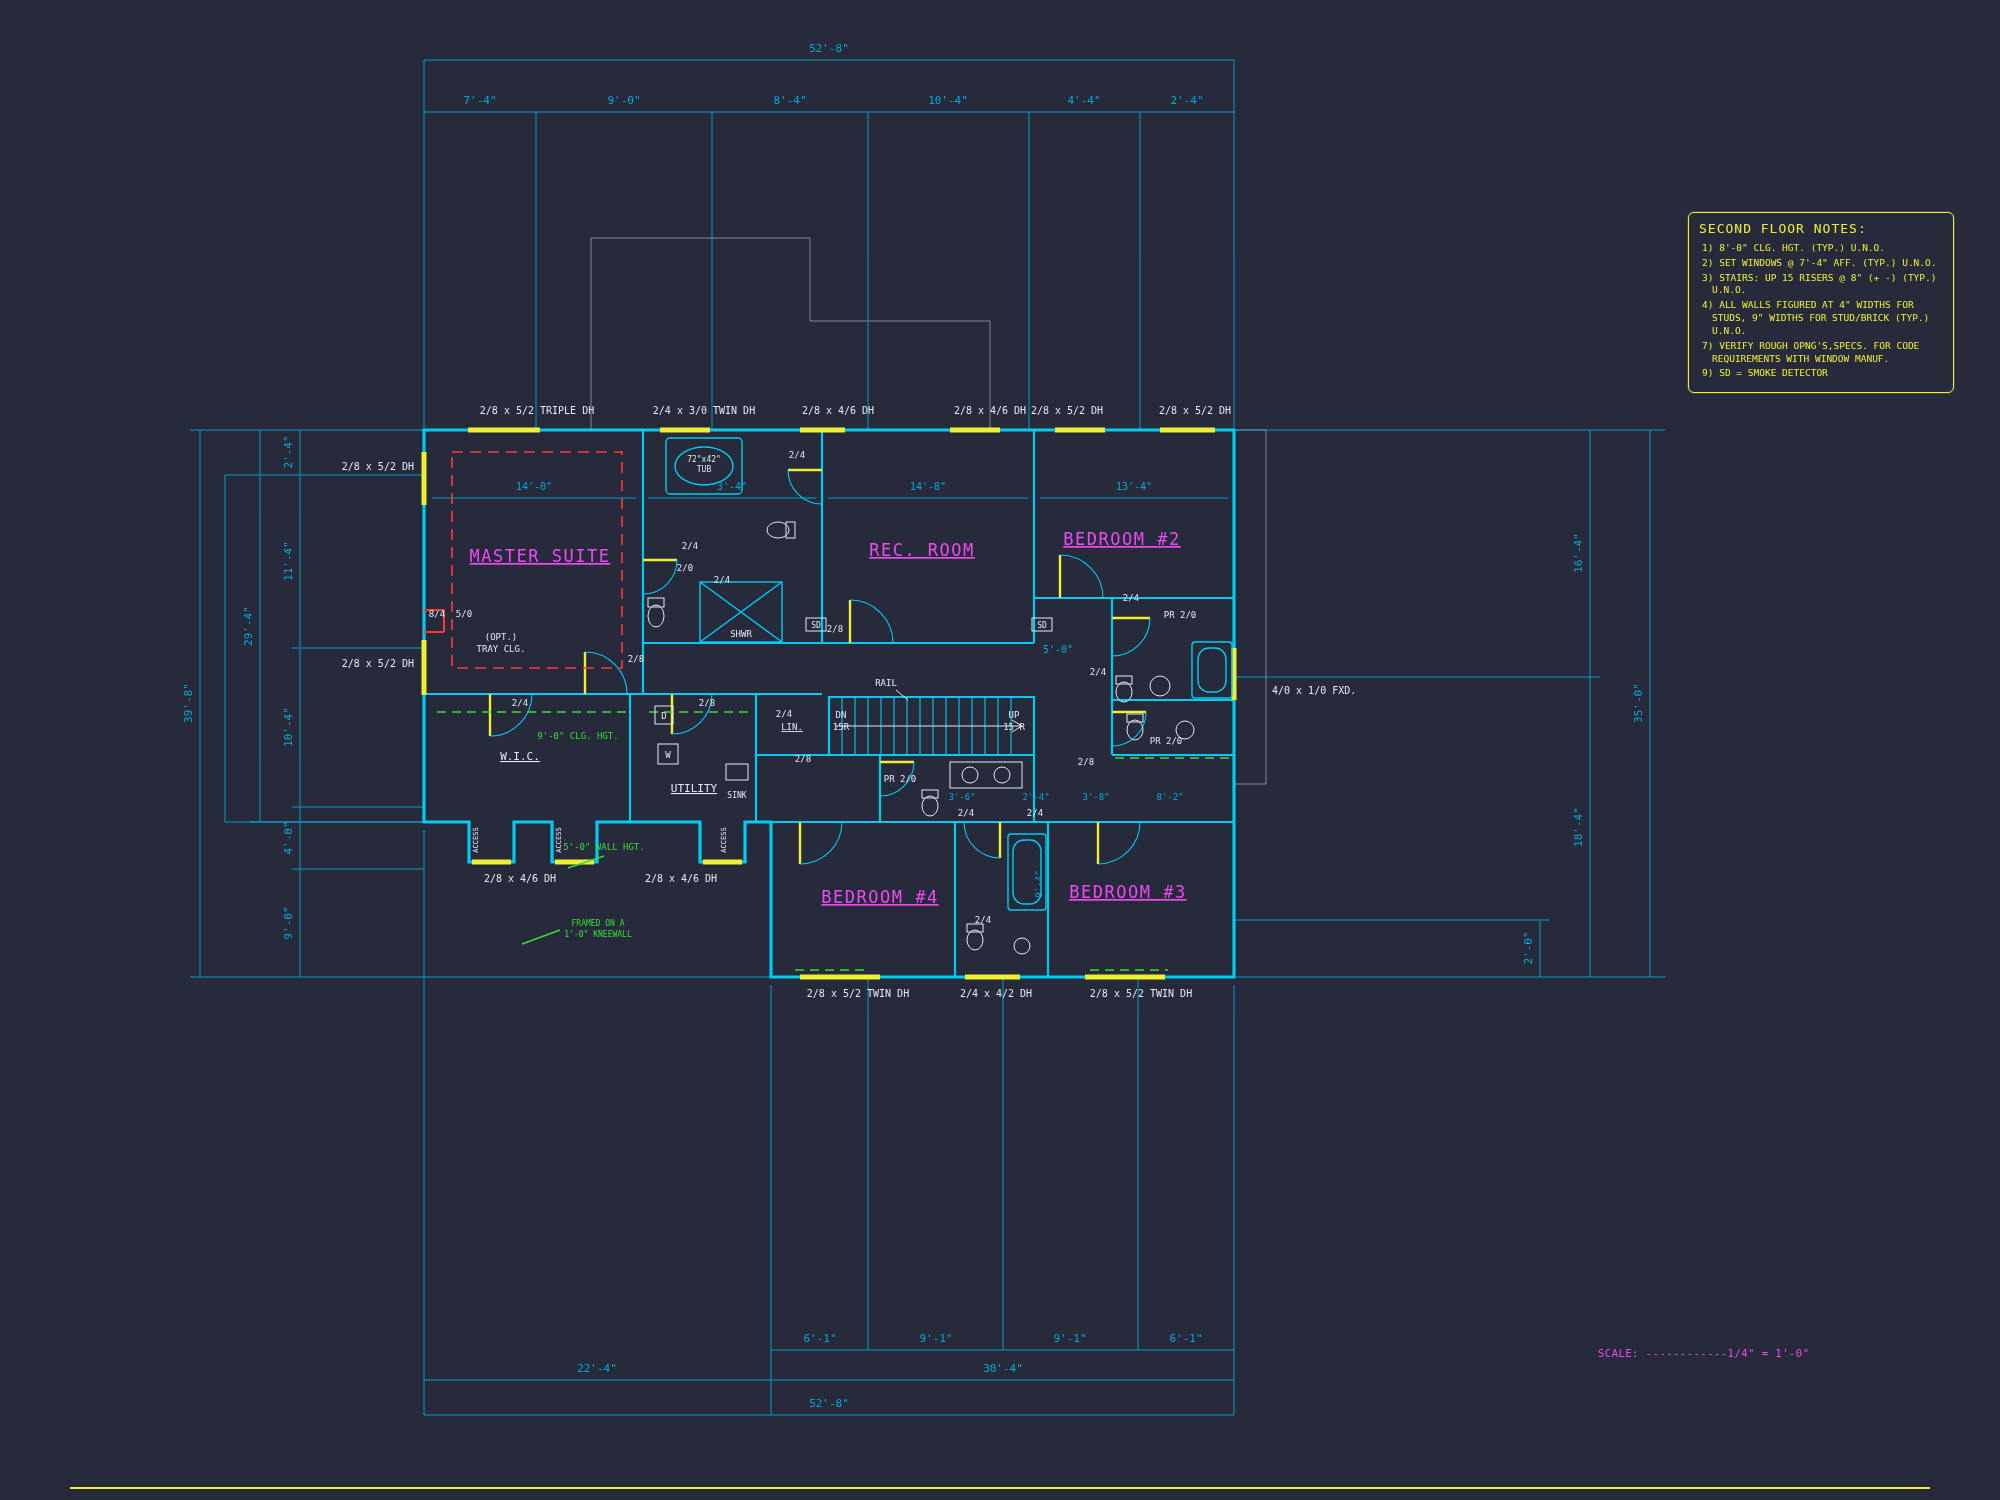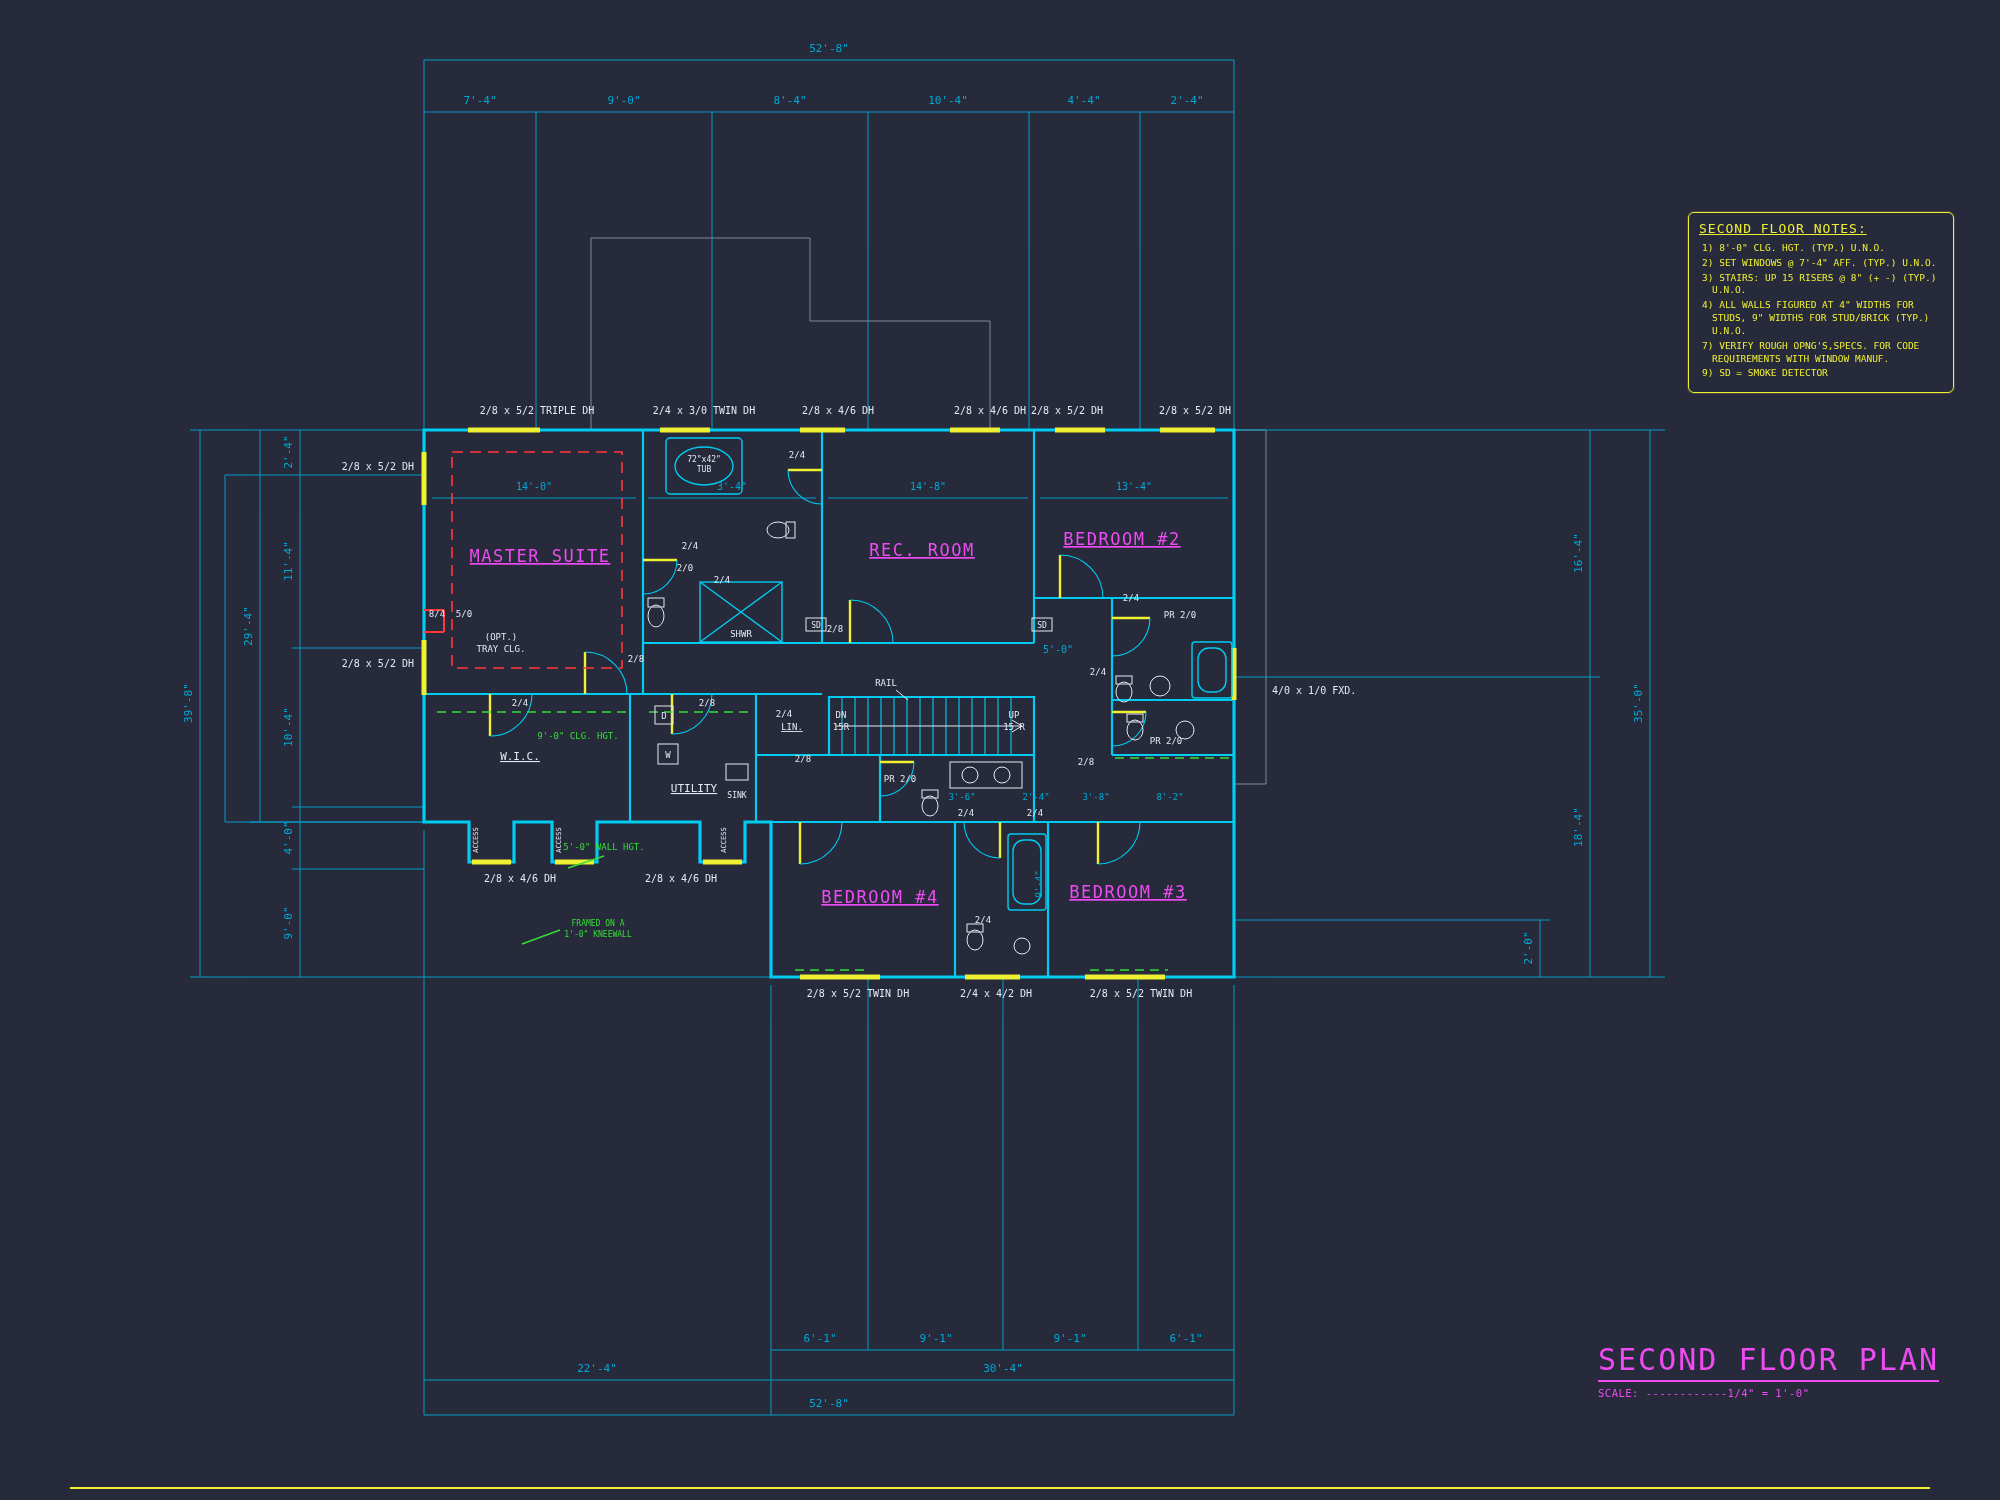--- a/index.html
+++ b/index.html
@@ -12,21 +12,21 @@
   .grayline{stroke:var(--gray);stroke-width:1;fill:none;opacity:.8;}
   .win{stroke:var(--yellow);stroke-width:5;}
   .greendash{stroke:var(--green);stroke-width:1.4;stroke-dasharray:9 6;fill:none;}
   .reddash{stroke:var(--red);stroke-width:1.6;stroke-dasharray:11 7;fill:none;}
   .fixture{stroke:var(--wall);stroke-width:1.4;fill:none;}
   .fixwhite{stroke:var(--white);stroke-width:1;fill:none;}
   .door{stroke:var(--wall);stroke-width:1.1;fill:none;}
   .leaf{stroke:var(--yellow);stroke-width:2.4;}
   .notes-box{position:absolute;left:1688px;top:212px;width:244px;border:1.5px solid var(--yellow);
              border-radius:6px;padding:8px 10px 10px 10px;color:var(--yellow);box-shadow:0 0 0 1px rgba(245,245,51,.15);}
-  .notes-heading{font-size:13px;text-decoration:underline;letter-spacing:1px;margin-bottom:6px;}
+  .notes-heading{font-size:13px;letter-spacing:1px;margin-bottom:6px;}
   .note{font-size:9.5px;line-height:1.35;padding-left:13px;text-indent:-10px;margin-bottom:2px;white-space:normal;}
   .title-block{position:absolute;left:1598px;top:1342px;width:340px;}
   .plan-title{color:var(--magenta);font-size:30px;letter-spacing:2px;border-bottom:2px solid var(--magenta);
               padding-bottom:3px;display:inline-block;white-space:nowrap;}
   .plan-scale{color:var(--magenta);font-size:10.5px;margin-top:5px;letter-spacing:.5px;}
   .bottom-rule{position:absolute;left:70px;top:1487px;width:1860px;height:2px;background:var(--yellow);}
 </style>
 </head>
 <body>
 
@@ -295,19 +295,18 @@
     <div class="note">1) 8'-0" CLG. HGT. (TYP.) U.N.O.</div>
     <div class="note">2) SET WINDOWS @ 7'-4" AFF. (TYP.) U.N.O.</div>
     <div class="note">3) STAIRS: UP 15 RISERS @ 8" (+ -) (TYP.) U.N.O.</div>
     <div class="note">4) ALL WALLS FIGURED AT 4" WIDTHS FOR STUDS, 9" WIDTHS FOR STUD/BRICK (TYP.) U.N.O.</div>
     <div class="note">7) VERIFY ROUGH OPNG'S,SPECS. FOR CODE REQUIREMENTS WITH WINDOW MANUF.</div>
     <div class="note">9) SD = SMOKE DETECTOR</div>
   </div>
 
   
   <div class="title-block">
-    <div class="plan-title">SECOND FLOOR PLAN</div>
     <div class="plan-scale">SCALE: ------------1/4" = 1'-0"</div>
   </div>
 
   
   <div class="bottom-rule"></div>
 </div>
 
 </body></html>

